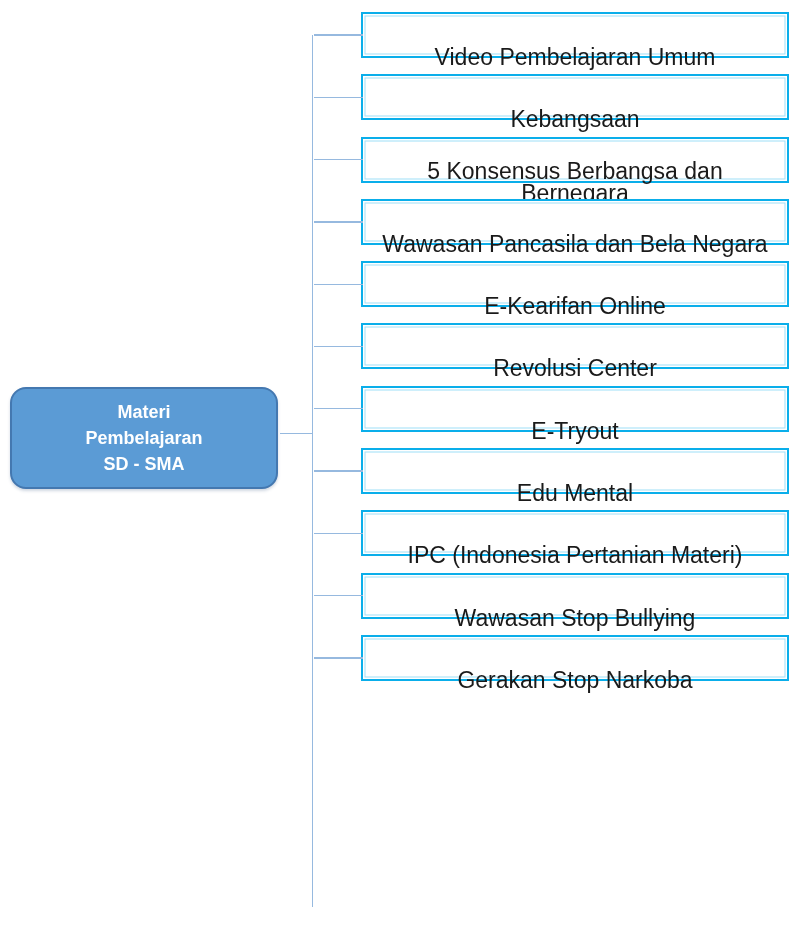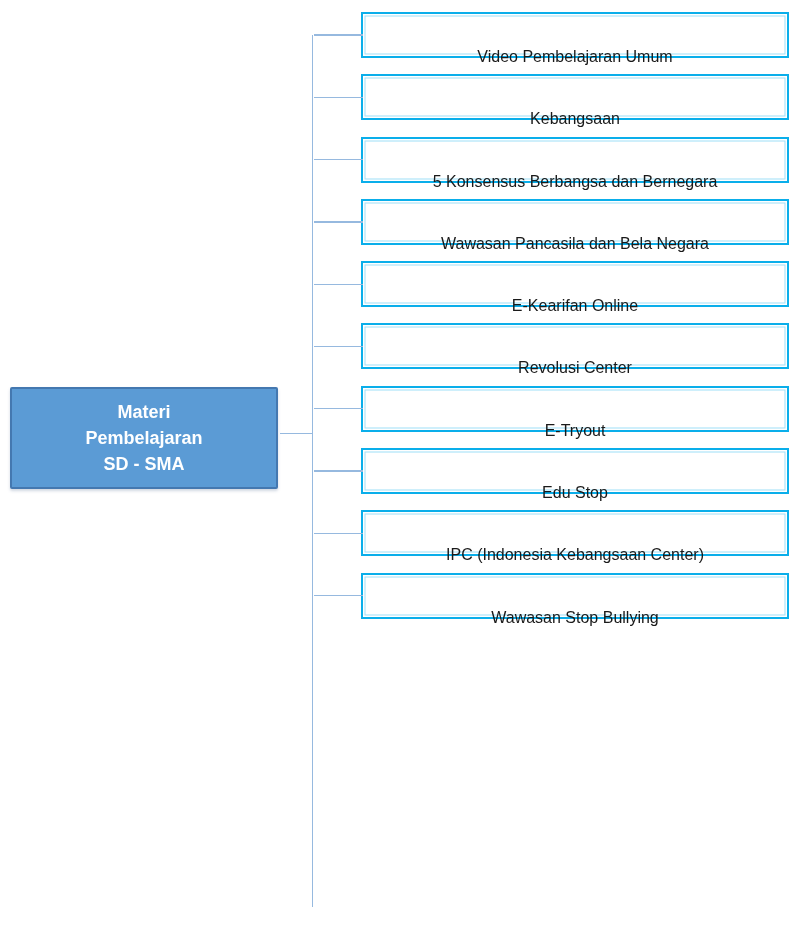--- a/index.html
+++ b/index.html
@@ -25,21 +25,21 @@
 
   
   .root-node {
     position: absolute;
     left: 10px;
     top: 387px;
     width: 268px;
     height: 102px;
     background: var(--root-fill);
     border: 2px solid var(--root-border);
-    border-radius: 2px;
+    border-radius: 16px;
     box-shadow: 0 2px 3px rgba(70, 100, 140, 0.25);
     display: flex;
     align-items: center;
     justify-content: center;
     text-align: center;
   }
   .root-label {
     color: var(--root-text);
     font-size: 18px;
     font-weight: bold;
@@ -91,21 +91,21 @@
     position: absolute;
     left: -49px;
     top: 50%;
     width: 49px;
     height: 1.4px;
     margin-top: -0.7px;
     background: var(--connector);
   }
   .child-label {
     color: var(--text);
-    font-size: 16px;
+    font-size: 23px;
     line-height: 22px;
     padding: 0 10px;
     margin-top: 44px;
   }
 </style>
 </head>
 <body>
 
 <div class="canvas">
 
@@ -143,28 +143,31 @@
       <span class="child-label">Revolusi Center</span>
     </div>
 
 
     <div class="child-node">
       <span class="child-label">E-Tryout</span>
     </div>
 
 
     <div class="child-node">
-      <span class="child-label">Edu Stop</span>
+      <span class="child-label">Edu Mental</span>
     </div>
 
     <div class="child-node">
-      <span class="child-label">IPC (Indonesia Kebangsaan Center)</span>
+      <span class="child-label">IPC (Indonesia Pertanian Materi)</span>
     </div>
 
 
     <div class="child-node">
       <span class="child-label">Wawasan Stop Bullying</span>
     </div>
 
 
+    <div class="child-node">
+      <span class="child-label">Gerakan Stop Narkoba</span>
+    </div>
   </div>
 
 </div>
 
 </body></html>

